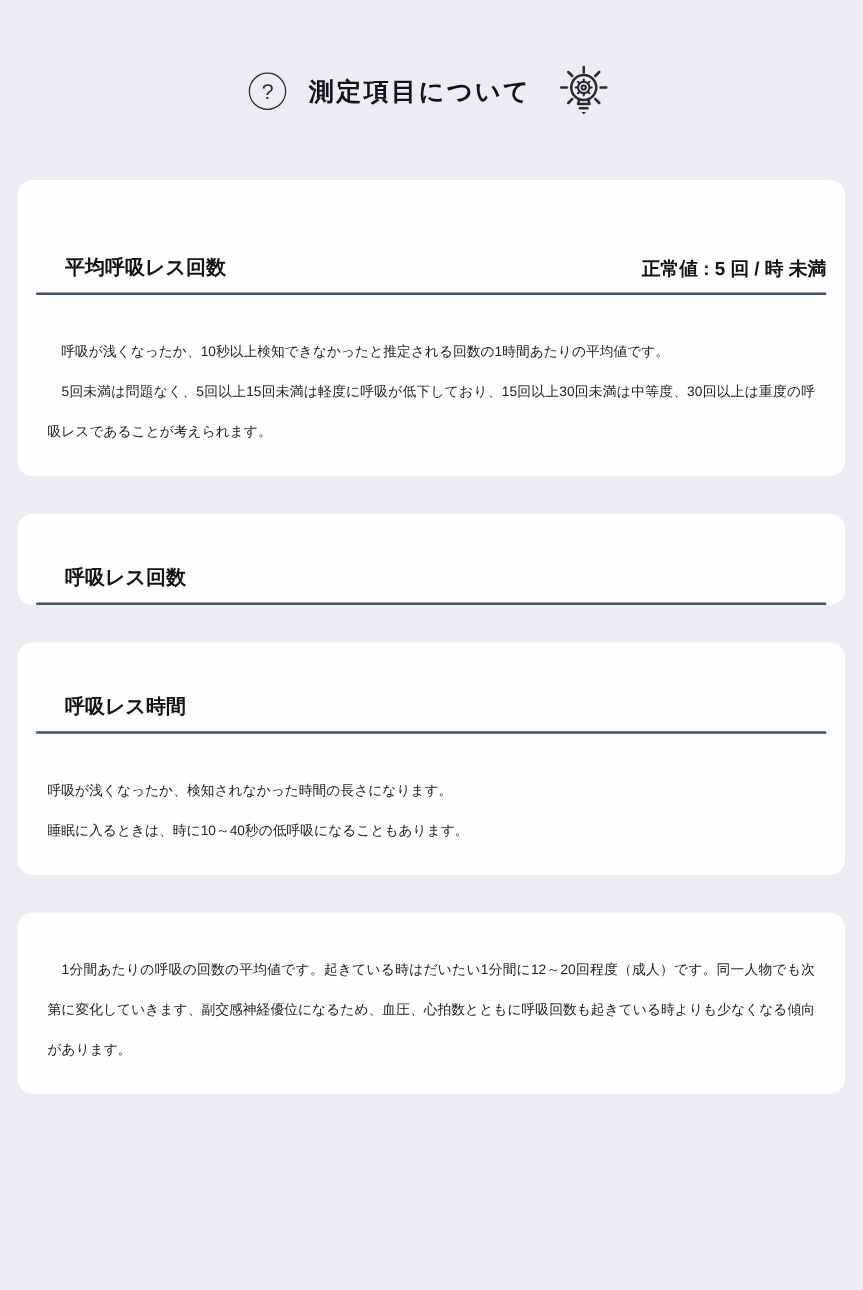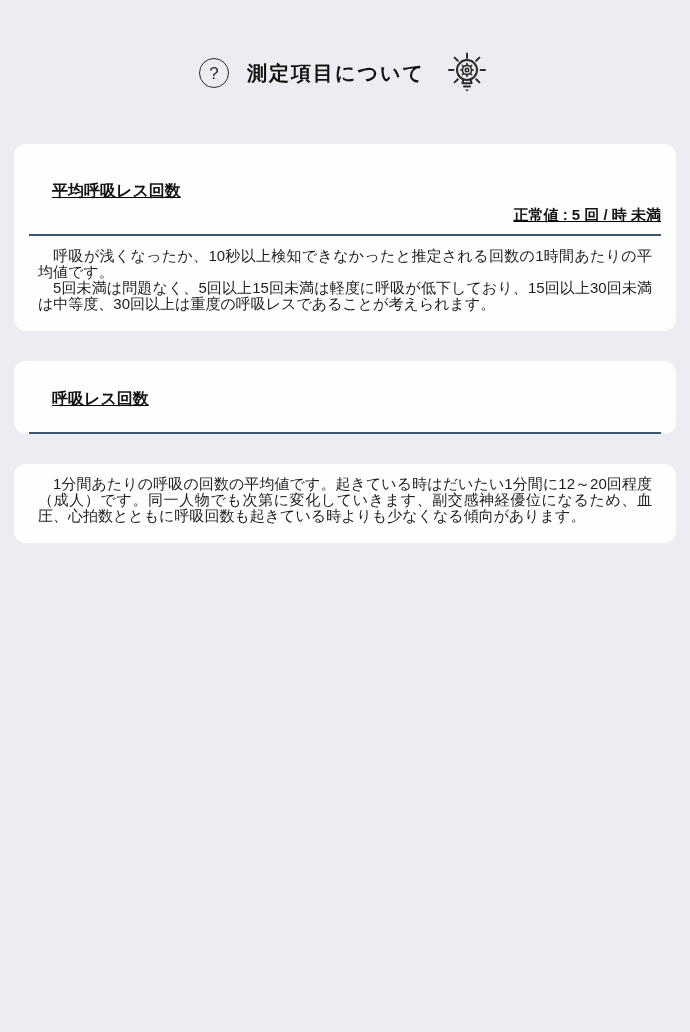--- a/index.html
+++ b/index.html
@@ -34,38 +34,37 @@
     color:var(--title-text);
   }
   .bulb-icon{display:block;}
   .card{
     background:var(--card-bg);
     border-radius:12px;
     padding:0 15px;
     margin-bottom:30px;
   }
   .card-header{
-    display:flex;align-items:center;justify-content:space-between;
+    display:flex;align-items:flex-end;justify-content:space-between;
     gap:12px;
     padding:14px 0 9px 23px;
     border-bottom:2px solid var(--divider);
-    text-decoration:underline;
   }
   .card-title{
     font-size:16px;font-weight:bold;color:var(--title-text);
     white-space:nowrap;
   }
   .card-value{
     font-size:15px;font-weight:bold;color:var(--title-text);
     white-space:nowrap;
     margin-top:48px;
   }
   .card-body{
-    padding:12px 9px 19px 9px;
-    font-size:15px;line-height:16px;
+    padding:30px 9px 19px 9px;
+    font-size:11px;line-height:32px;
     color:var(--body-text);
     white-space:pre-wrap;
     text-align:justify;
   }
 </style>
 </head>
 <body>
 
 <div class="page">
 
@@ -115,19 +114,27 @@
 　5回未満は問題なく、5回以上15回未満は軽度に呼吸が低下しており、15回以上30回未満は中等度、30回以上は重度の呼吸レスであることが考えられます。</p>
   </section>
 
   <section class="card">
     <div class="card-header">
       <h2 class="card-title">呼吸レス回数</h2>
       <span class="card-value"></span>
     </div>
   </section>
 
+  <section class="card">
+    <div class="card-header">
+      <h2 class="card-title">呼吸レス時間</h2>
+      <span class="card-value"></span>
+    </div>
+    <p class="card-body">呼吸が浅くなったか、検知されなかった時間の長さになります。
+睡眠に入るときは、時に10～40秒の低呼吸になることもあります。</p>
+  </section>
 
   <section class="card">
     <p class="card-body">　1分間あたりの呼吸の回数の平均値です。起きている時はだいたい1分間に12～20回程度（成人）です。同一人物でも次第に変化していきます、副交感神経優位になるため、血圧、心拍数とともに呼吸回数も起きている時よりも少なくなる傾向があります。</p>
   </section>
 
 
 </div>
 
 </body></html>

